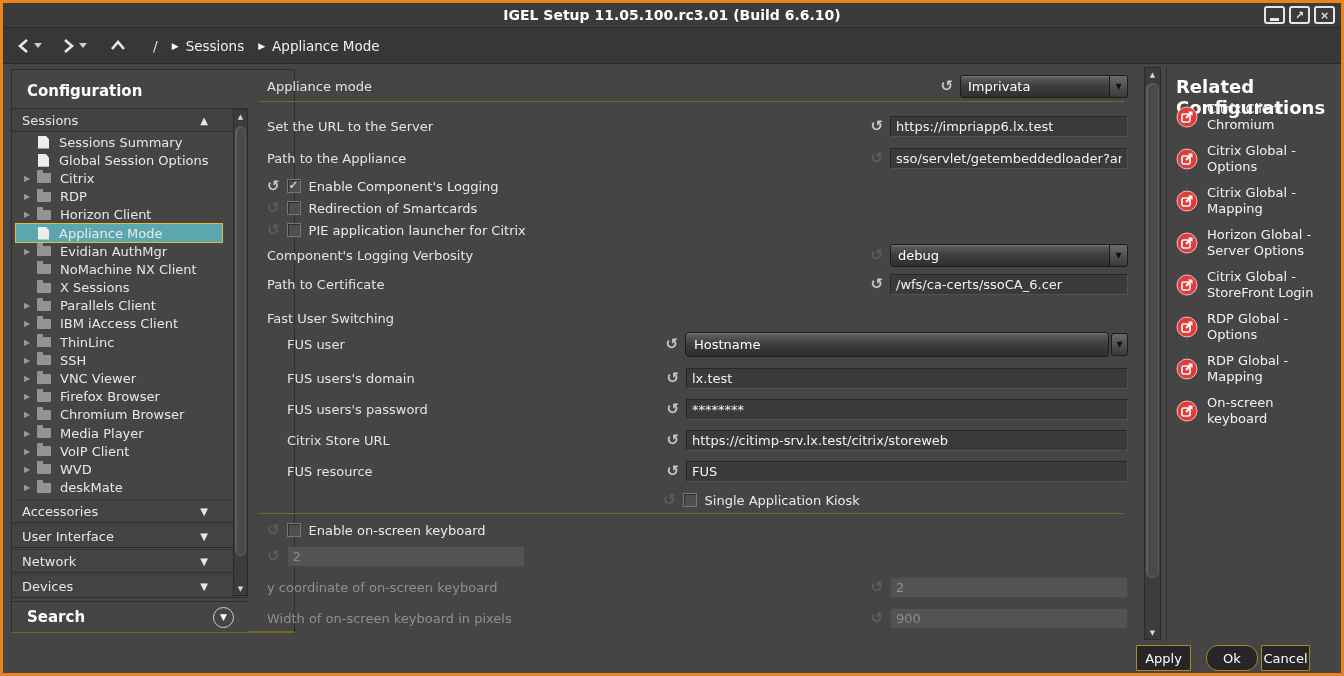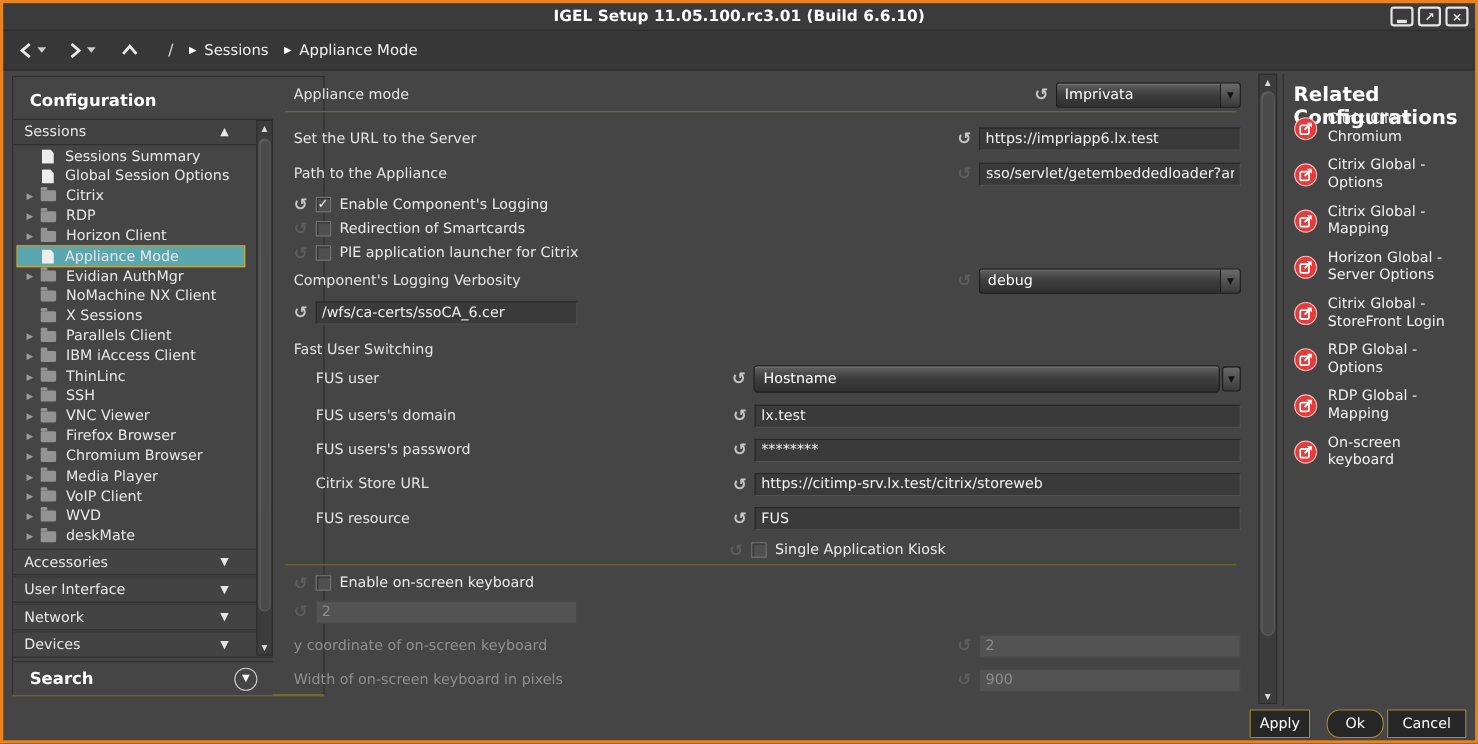--- a/index.html
+++ b/index.html
@@ -344,20 +344,21 @@
     <div class="mrow" style="top:176px; height:24px;">
       <span class="flabel">Component's Logging Verbosity</span>
       <span class="reset dim">↺</span>
       <div class="dropdown w-narrow">
         <span class="dval">debug</span>
         <span class="darrow">▼</span>
       </div>
     </div>
 
     <div class="mrow" style="top:206px">
+      <span class="flabel">Path to Certificate</span>
       <span class="reset">↺</span>
       <input class="tinput w-narrow" value="/wfs/ca-certs/ssoCA_6.cer" style="">
     </div>
 
     <div class="mrow" style="top:240px">
       <span class="group-label">Fast User Switching</span>
     </div>
 
     <div class="mrow" style="top:264px; height:27px;">
       <span class="flabel indent">FUS user</span>
@@ -503,15 +504,15 @@
               <line x1="10" y1="12" x2="15.5" y2="6.5" stroke="#fff" stroke-width="1.8"></line>
               <polygon points="16.5,5.5 16.5,10 12,5.5" fill="#fff"></polygon>
             </svg></span>
           <span class="rlabel">On-screen keyboard</span>
         </div>
       </div>
   </div>
 
   <div class="fbtn" style="left:1133px; width:55px;">Apply</div>
   <div class="fbtn" style="left:1203px; width:52px;border-radius:12px;">Ok</div>
-  <div class="fbtn" style="left:1258px; width:72px;">Cancel</div>
+  <div class="fbtn" style="left:1258px; width:49px;">Cancel</div>
 
 </div>
 
 </body></html>

